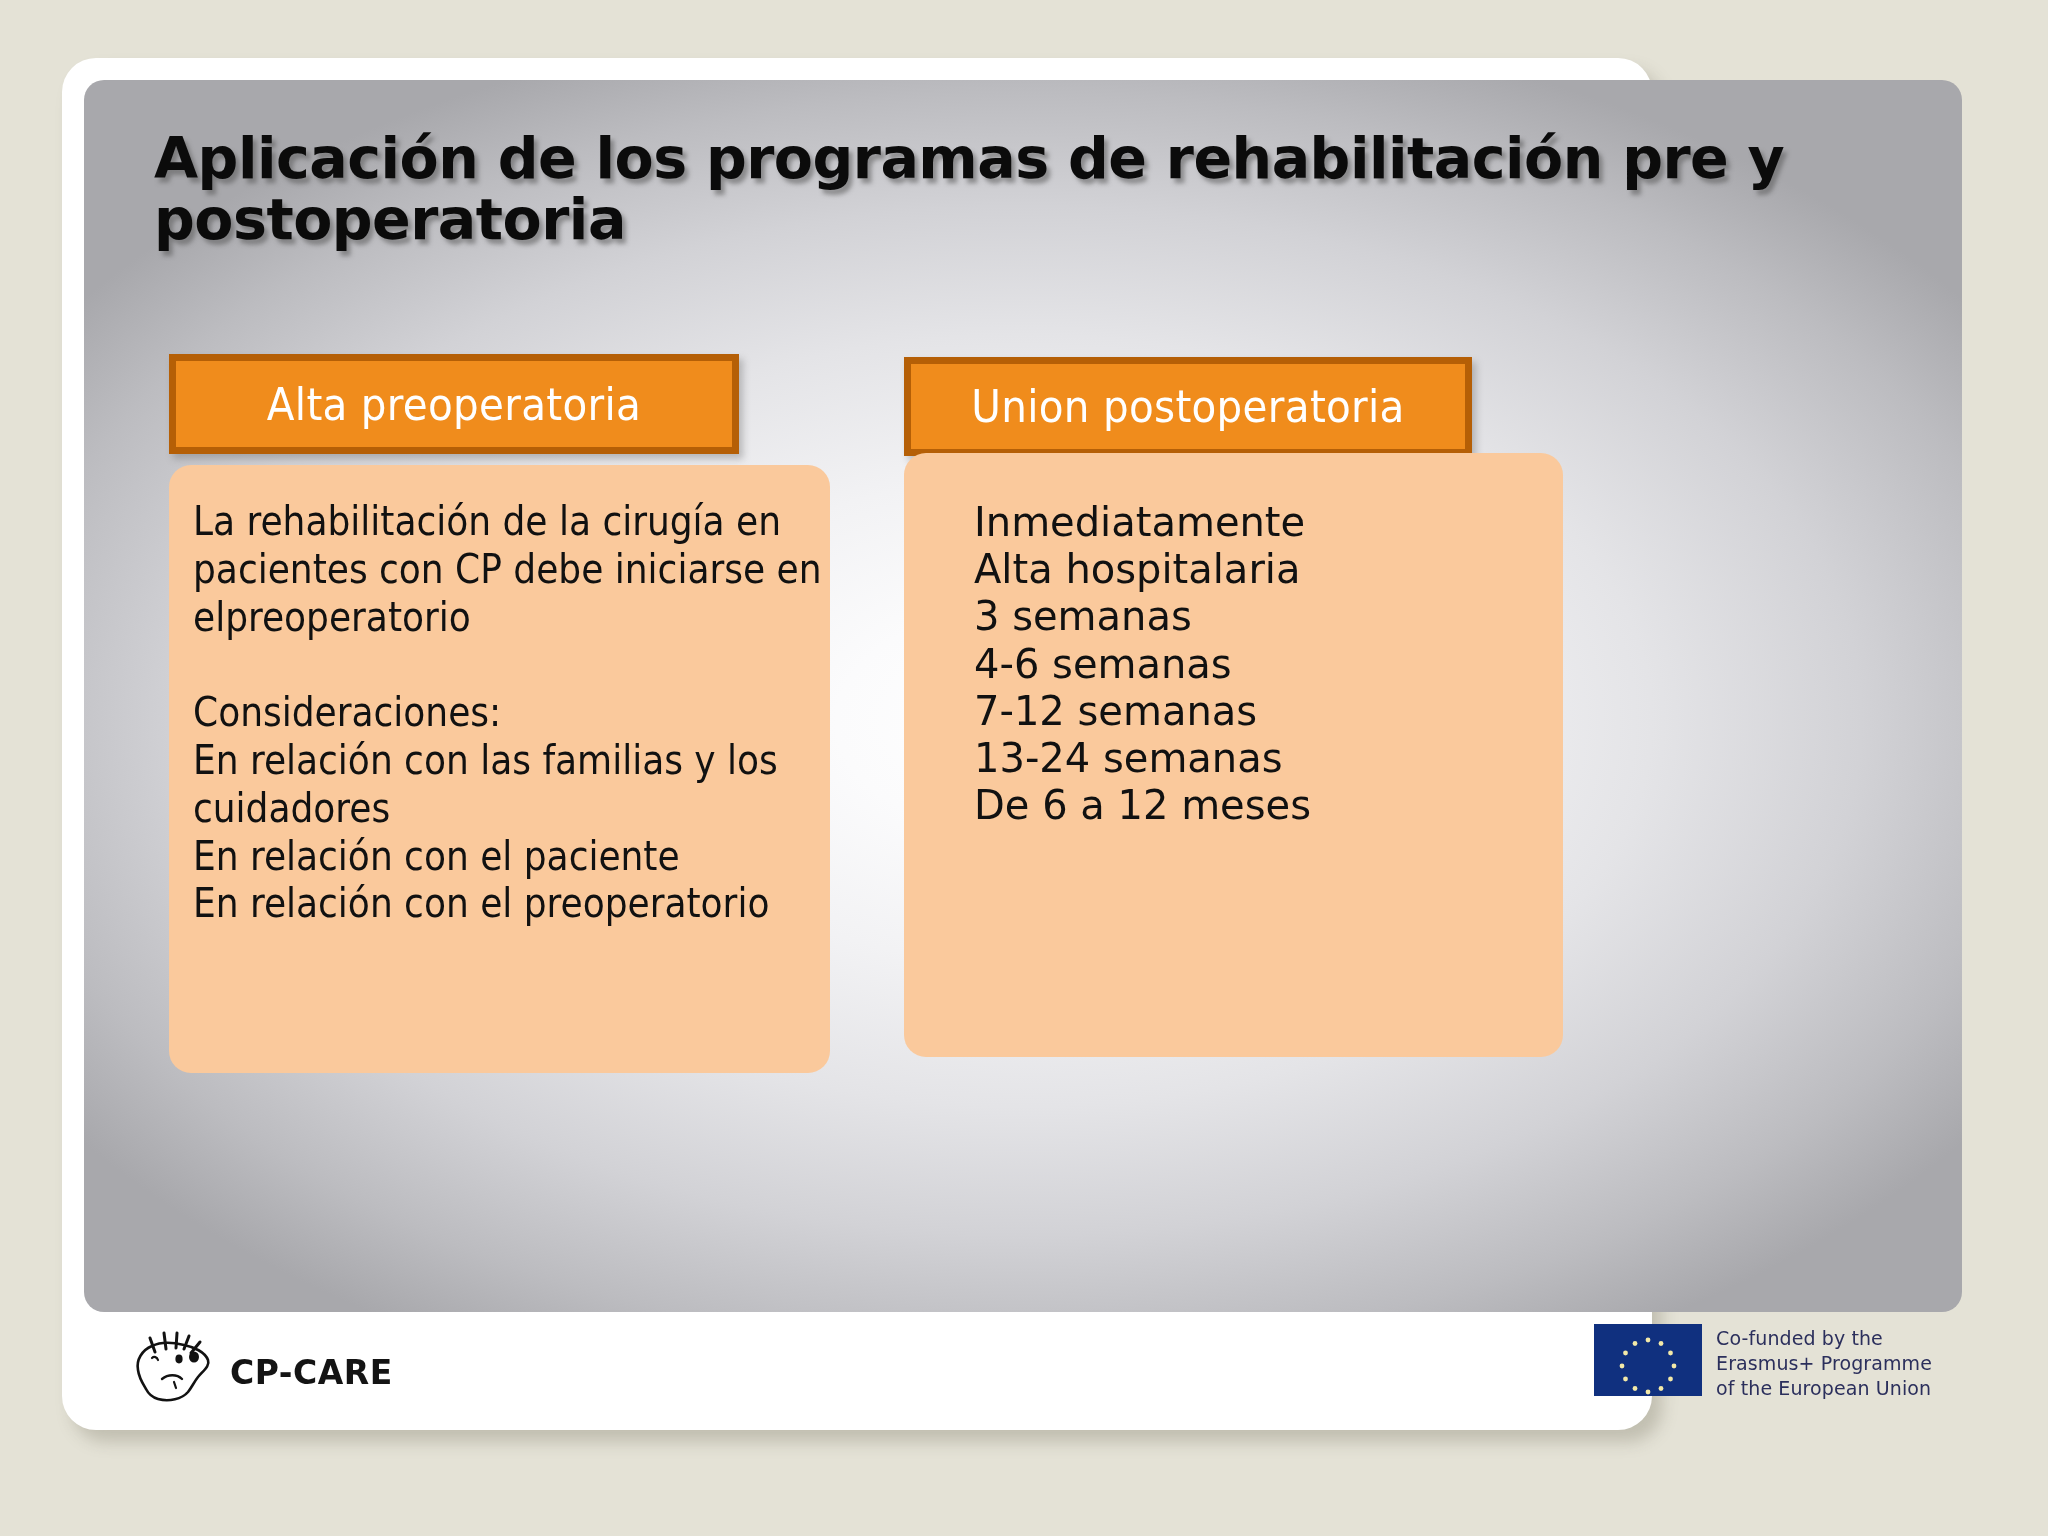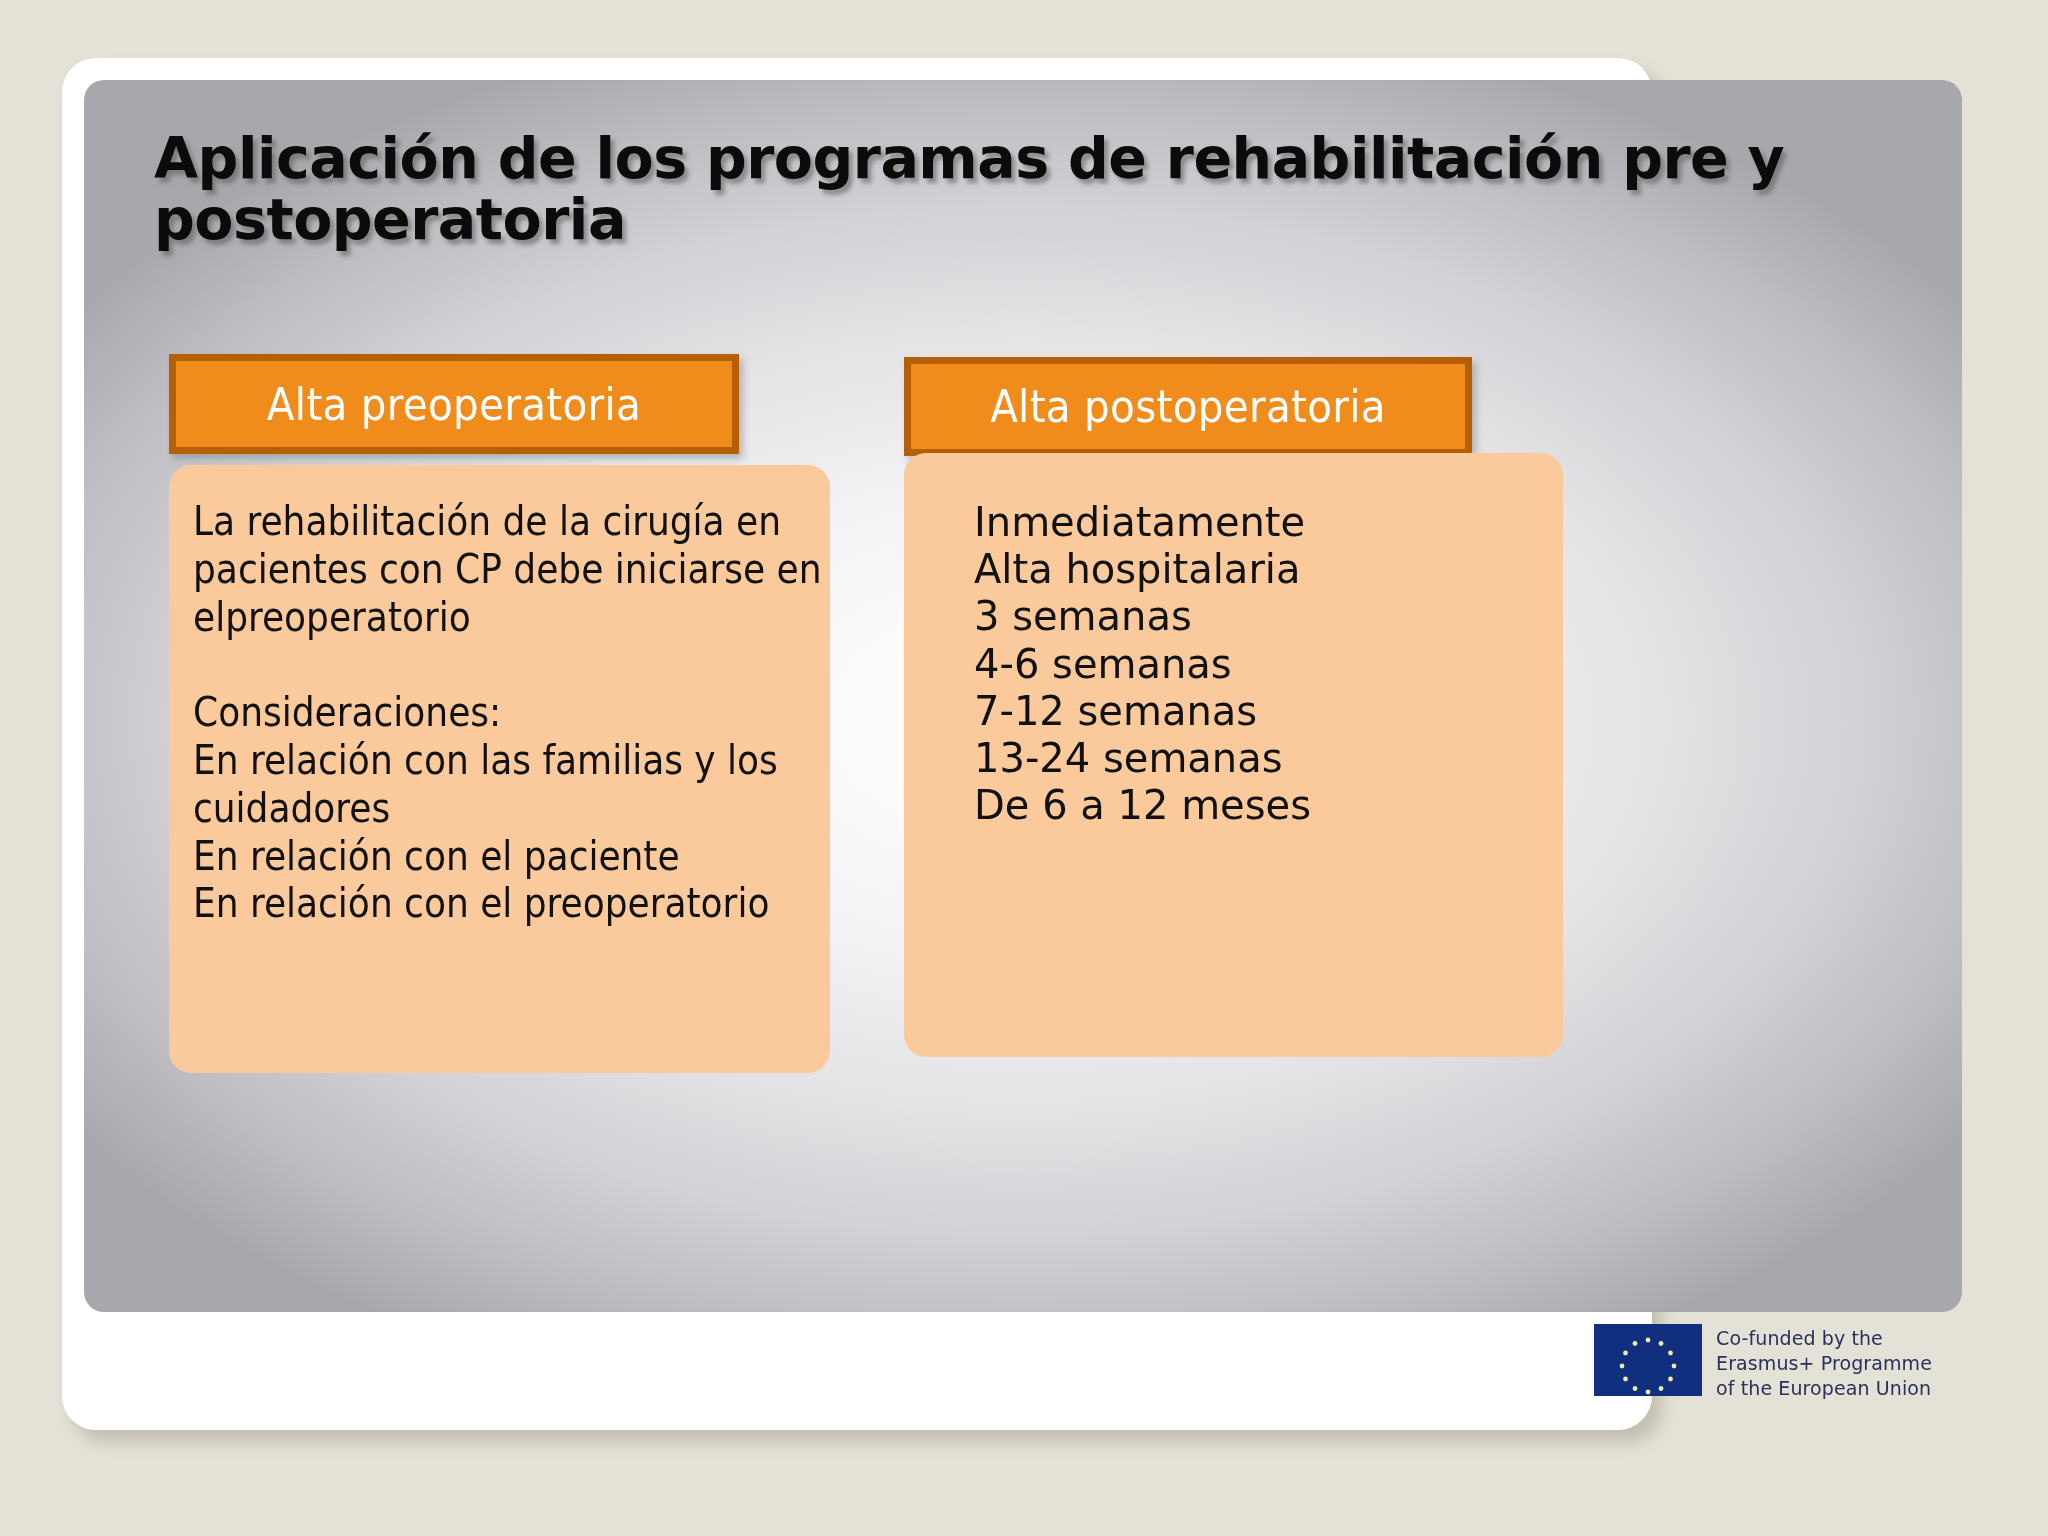--- a/index.html
+++ b/index.html
@@ -173,21 +173,21 @@
 
     <div class="gray-panel">
 
       <h1 class="slide-title">Aplicación de los programas de rehabilitación pre y postoperatoria</h1>
 
       <div class="col-header" id="header-pre">
         <span class="hdr-text">Alta preoperatoria</span>
       </div>
 
       <div class="col-header" id="header-post">
-        <span class="hdr-text">Alta postoperatoria</span>
+        <span class="hdr-text">Union postoperatoria</span>
       </div>
 
       <div class="content-box" id="box-pre">
         <div class="body-text">La rehabilitación de la cirugía en pacientes con CP debe iniciarse en elpreoperatorio
 
 Consideraciones:
 En relación con las familias y los cuidadores
 En relación con el paciente
 En relación con el preoperatorio</div>
       </div>
@@ -199,20 +199,41 @@
 4-6 semanas
 7-12 semanas
 13-24 semanas
 De 6 a 12 meses</div>
       </div>
 
     </div>
 
     <div class="footer">
 
+      <div class="cpcare-logo">
+        <svg class="cpcare-face" viewBox="0 0 118 84">
+          <g fill="none" stroke="#121212" stroke-width="2.6" stroke-linecap="round" stroke-linejoin="round">
+            <path d="M30 24 C20 28 14 38 16 48 C17 56 21 62 24 67
+                     C26 71 29 75 36 77 C47 80 60 77 66 70
+                     C70 65 72 60 76 55 C82 48 88 44 86 38
+                     C83 30 72 25 62 23 C50 20 38 20 30 24 Z"></path>
+            <path d="M28 16 L33 30" stroke-width="3"></path>
+            <path d="M42 11 L44 27" stroke-width="3"></path>
+            <path d="M55 11 L54 26" stroke-width="3"></path>
+            <path d="M67 14 L62 27" stroke-width="3"></path>
+            <path d="M78 20 L69 31" stroke-width="3"></path>
+            <path d="M30 36 C32 34 35 35 36 38" stroke-width="2.2"></path>
+            <path d="M40 57 C46 52 55 52 60 57" stroke-width="2.4"></path>
+            <path d="M52 60 L54 66" stroke-width="2.2"></path>
+          </g>
+          <ellipse cx="57" cy="37" rx="3.6" ry="4.4" fill="#121212"></ellipse>
+          <ellipse cx="72" cy="35" rx="5" ry="5.6" fill="#121212"></ellipse>
+        </svg>
+        <span class="cpcare-word">CP-CARE</span>
+      </div>
 
       <div class="eu-badge">
         <div class="eu-flag">
           <svg viewBox="0 0 108 72" width="108" height="72">
             <rect width="108" height="72" fill="#10307f"></rect>
             <g fill="#f3e9a8">
               <circle cx="54" cy="16" r="2.4"></circle>
               <circle cx="67" cy="19.5" r="2.4"></circle>
               <circle cx="76.5" cy="29" r="2.4"></circle>
               <circle cx="80" cy="42" r="2.4"></circle>

